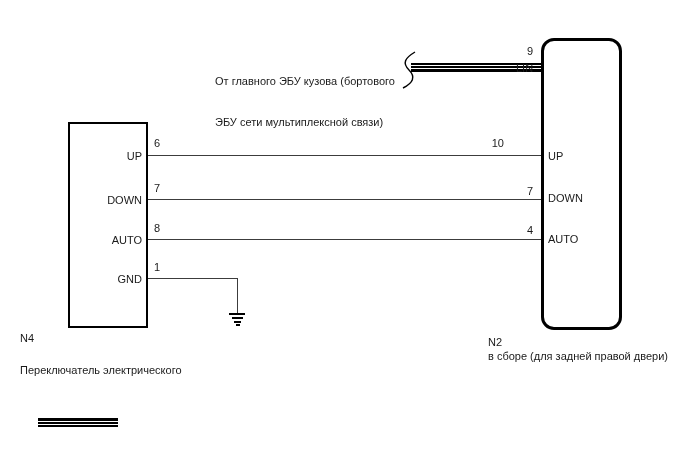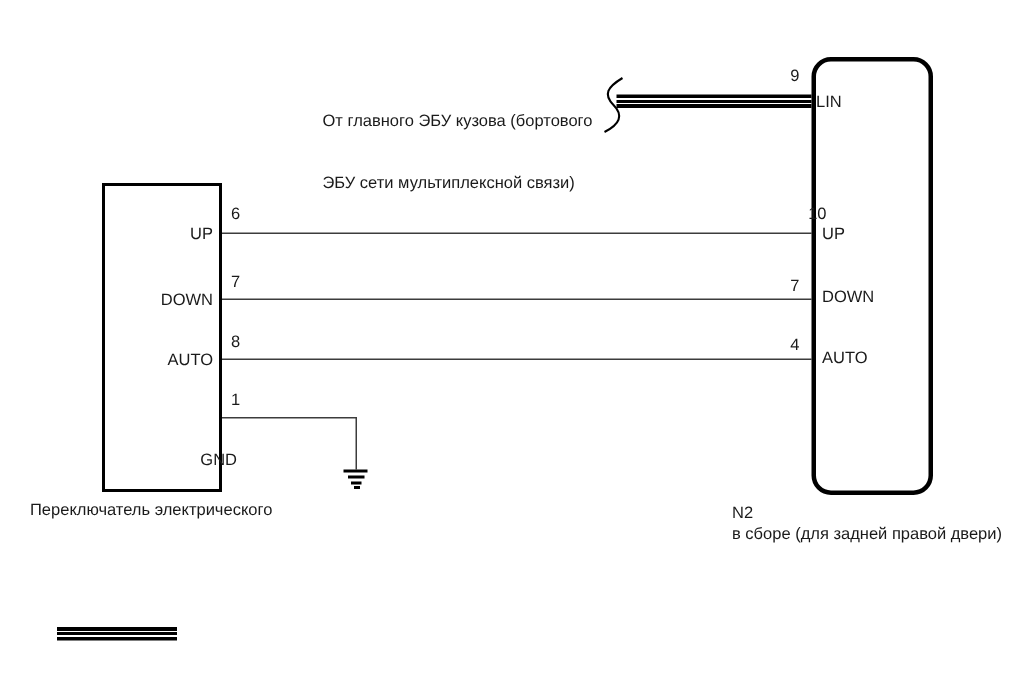--- a/index.html
+++ b/index.html
@@ -60,41 +60,42 @@
     <div class="abs gnd-bar" style="left:231.5px;top:317px;width:11px;"></div>
     <div class="abs gnd-bar" style="left:233.5px;top:320.5px;width:7px;"></div>
     <div class="abs gnd-bar" style="left:235.5px;top:324px;width:4px;"></div>
   </div>
 
   <div class="abs comp-box" id="left-box"></div>
 
   <span class="abs pin-label right-align" style="left:92px;top:150px;width:50px;">UP</span>
   <span class="abs pin-label right-align" style="left:92px;top:194px;width:50px;">DOWN</span>
   <span class="abs pin-label right-align" style="left:92px;top:234px;width:50px;">AUTO</span>
-  <span class="abs pin-label right-align" style="left:108px;top:273px;width:50px;margin-top:28px;">GND</span>
+  <span class="abs pin-label right-align" style="left:92px;top:273px;width:50px;">GND</span>
 
   <span class="abs pin-num" style="left:154px;top:137px;">6</span>
   <span class="abs pin-num" style="left:154px;top:182px;">7</span>
   <span class="abs pin-num" style="left:154px;top:222px;">8</span>
   <span class="abs pin-num" style="left:154px;top:261px;">1</span>
 
   <div class="abs comp-box" id="right-box"></div>
 
-  <span class="abs pin-label" style="left:544px;top:62px;">LIN</span>
+  <span class="abs pin-label" style="left:516px;top:62px;">LIN</span>
   <span class="abs pin-label" style="left:548px;top:150px;">UP</span>
   <span class="abs pin-label" style="left:548px;top:192px;">DOWN</span>
   <span class="abs pin-label" style="left:548px;top:233px;">AUTO</span>
 
   <span class="abs pin-num right-align" style="left:503px;top:45px;width:30px;">9</span>
-  <span class="abs pin-num right-align" style="left:521px;top:137px;width:30px;">10</span>
+  <span class="abs pin-num right-align" style="left:474px;top:137px;width:30px;">10</span>
   <span class="abs pin-num right-align" style="left:503px;top:185px;width:30px;">7</span>
   <span class="abs pin-num right-align" style="left:503px;top:224px;width:30px;">4</span>
 
   <div class="abs" style="left:20px;top:332px;">
-    <div class="txt" style="margin-top:2px;">Переключатель электрического</div>
+    <div class="txt">N4</div>
+    <div class="txt" style="margin-top:18px;">Переключатель электрического</div>
   </div>
 
   <div class="abs" style="left:488px;top:336px;">
     <div class="txt">N2</div>
     <div class="txt">в сборе (для задней правой двери)</div>
   </div>
 
   <div class="abs triple-line" style="left:38px;top:418px;width:80px;"></div>
 
 </div>

